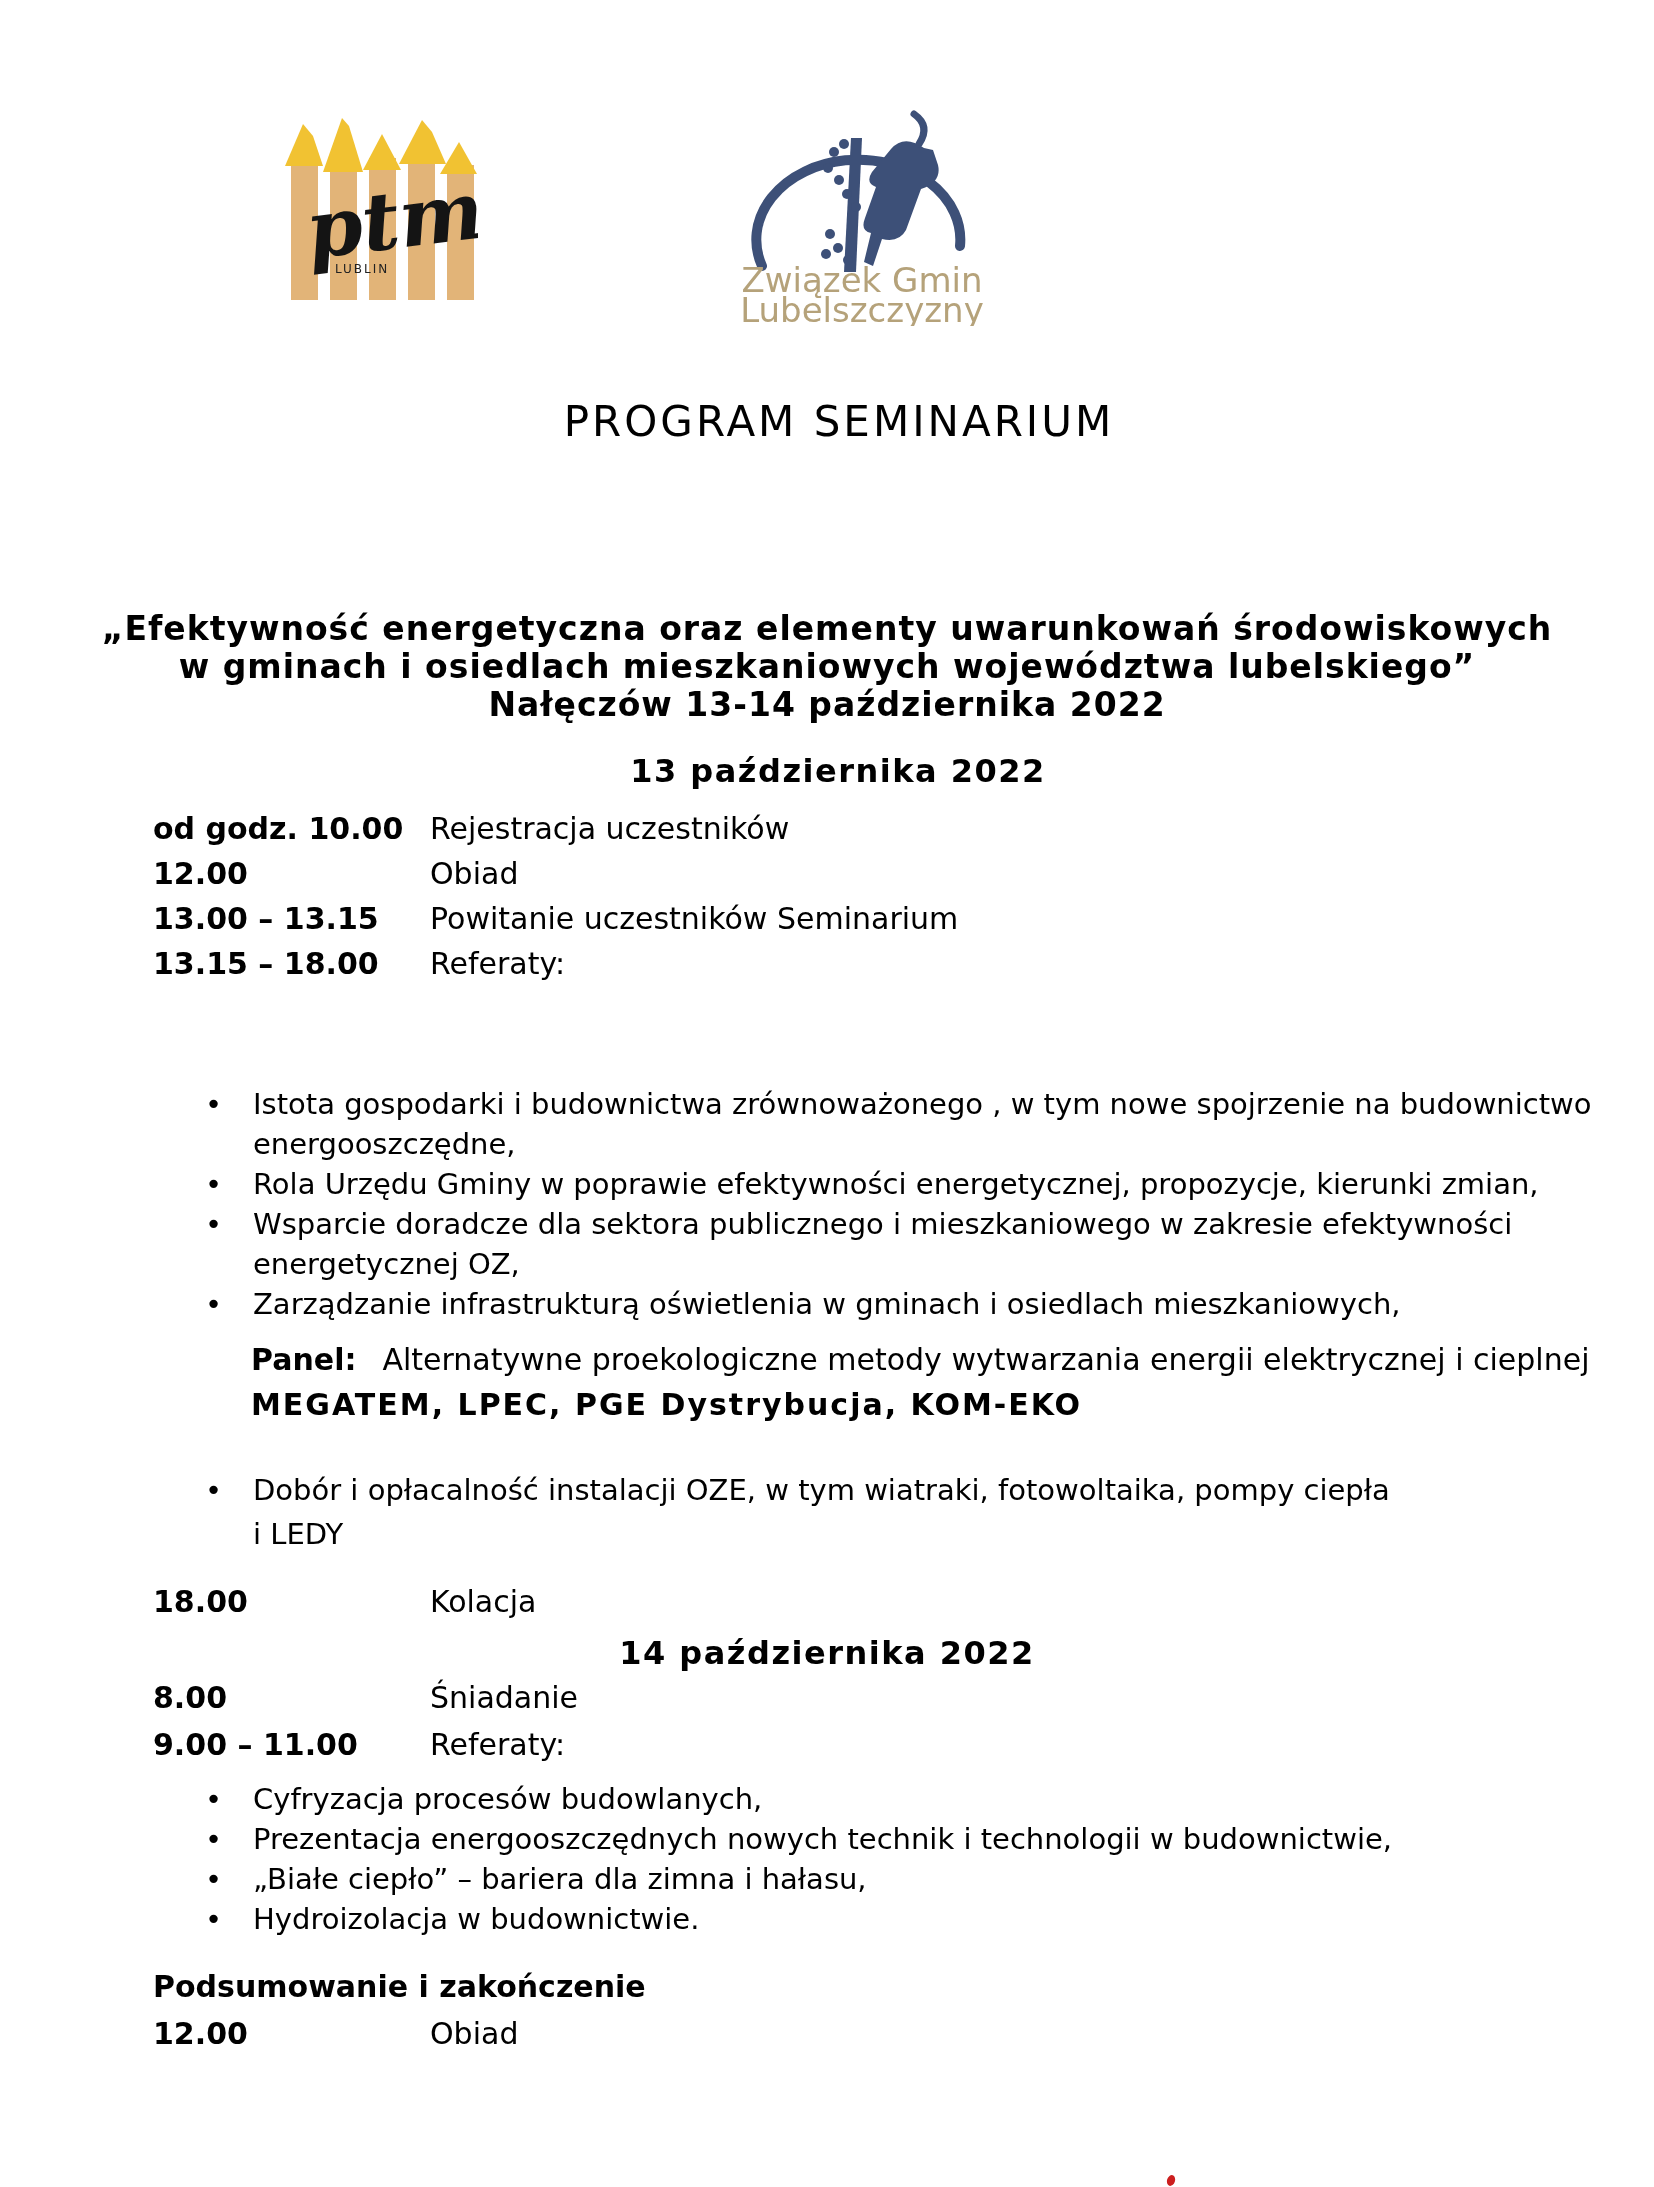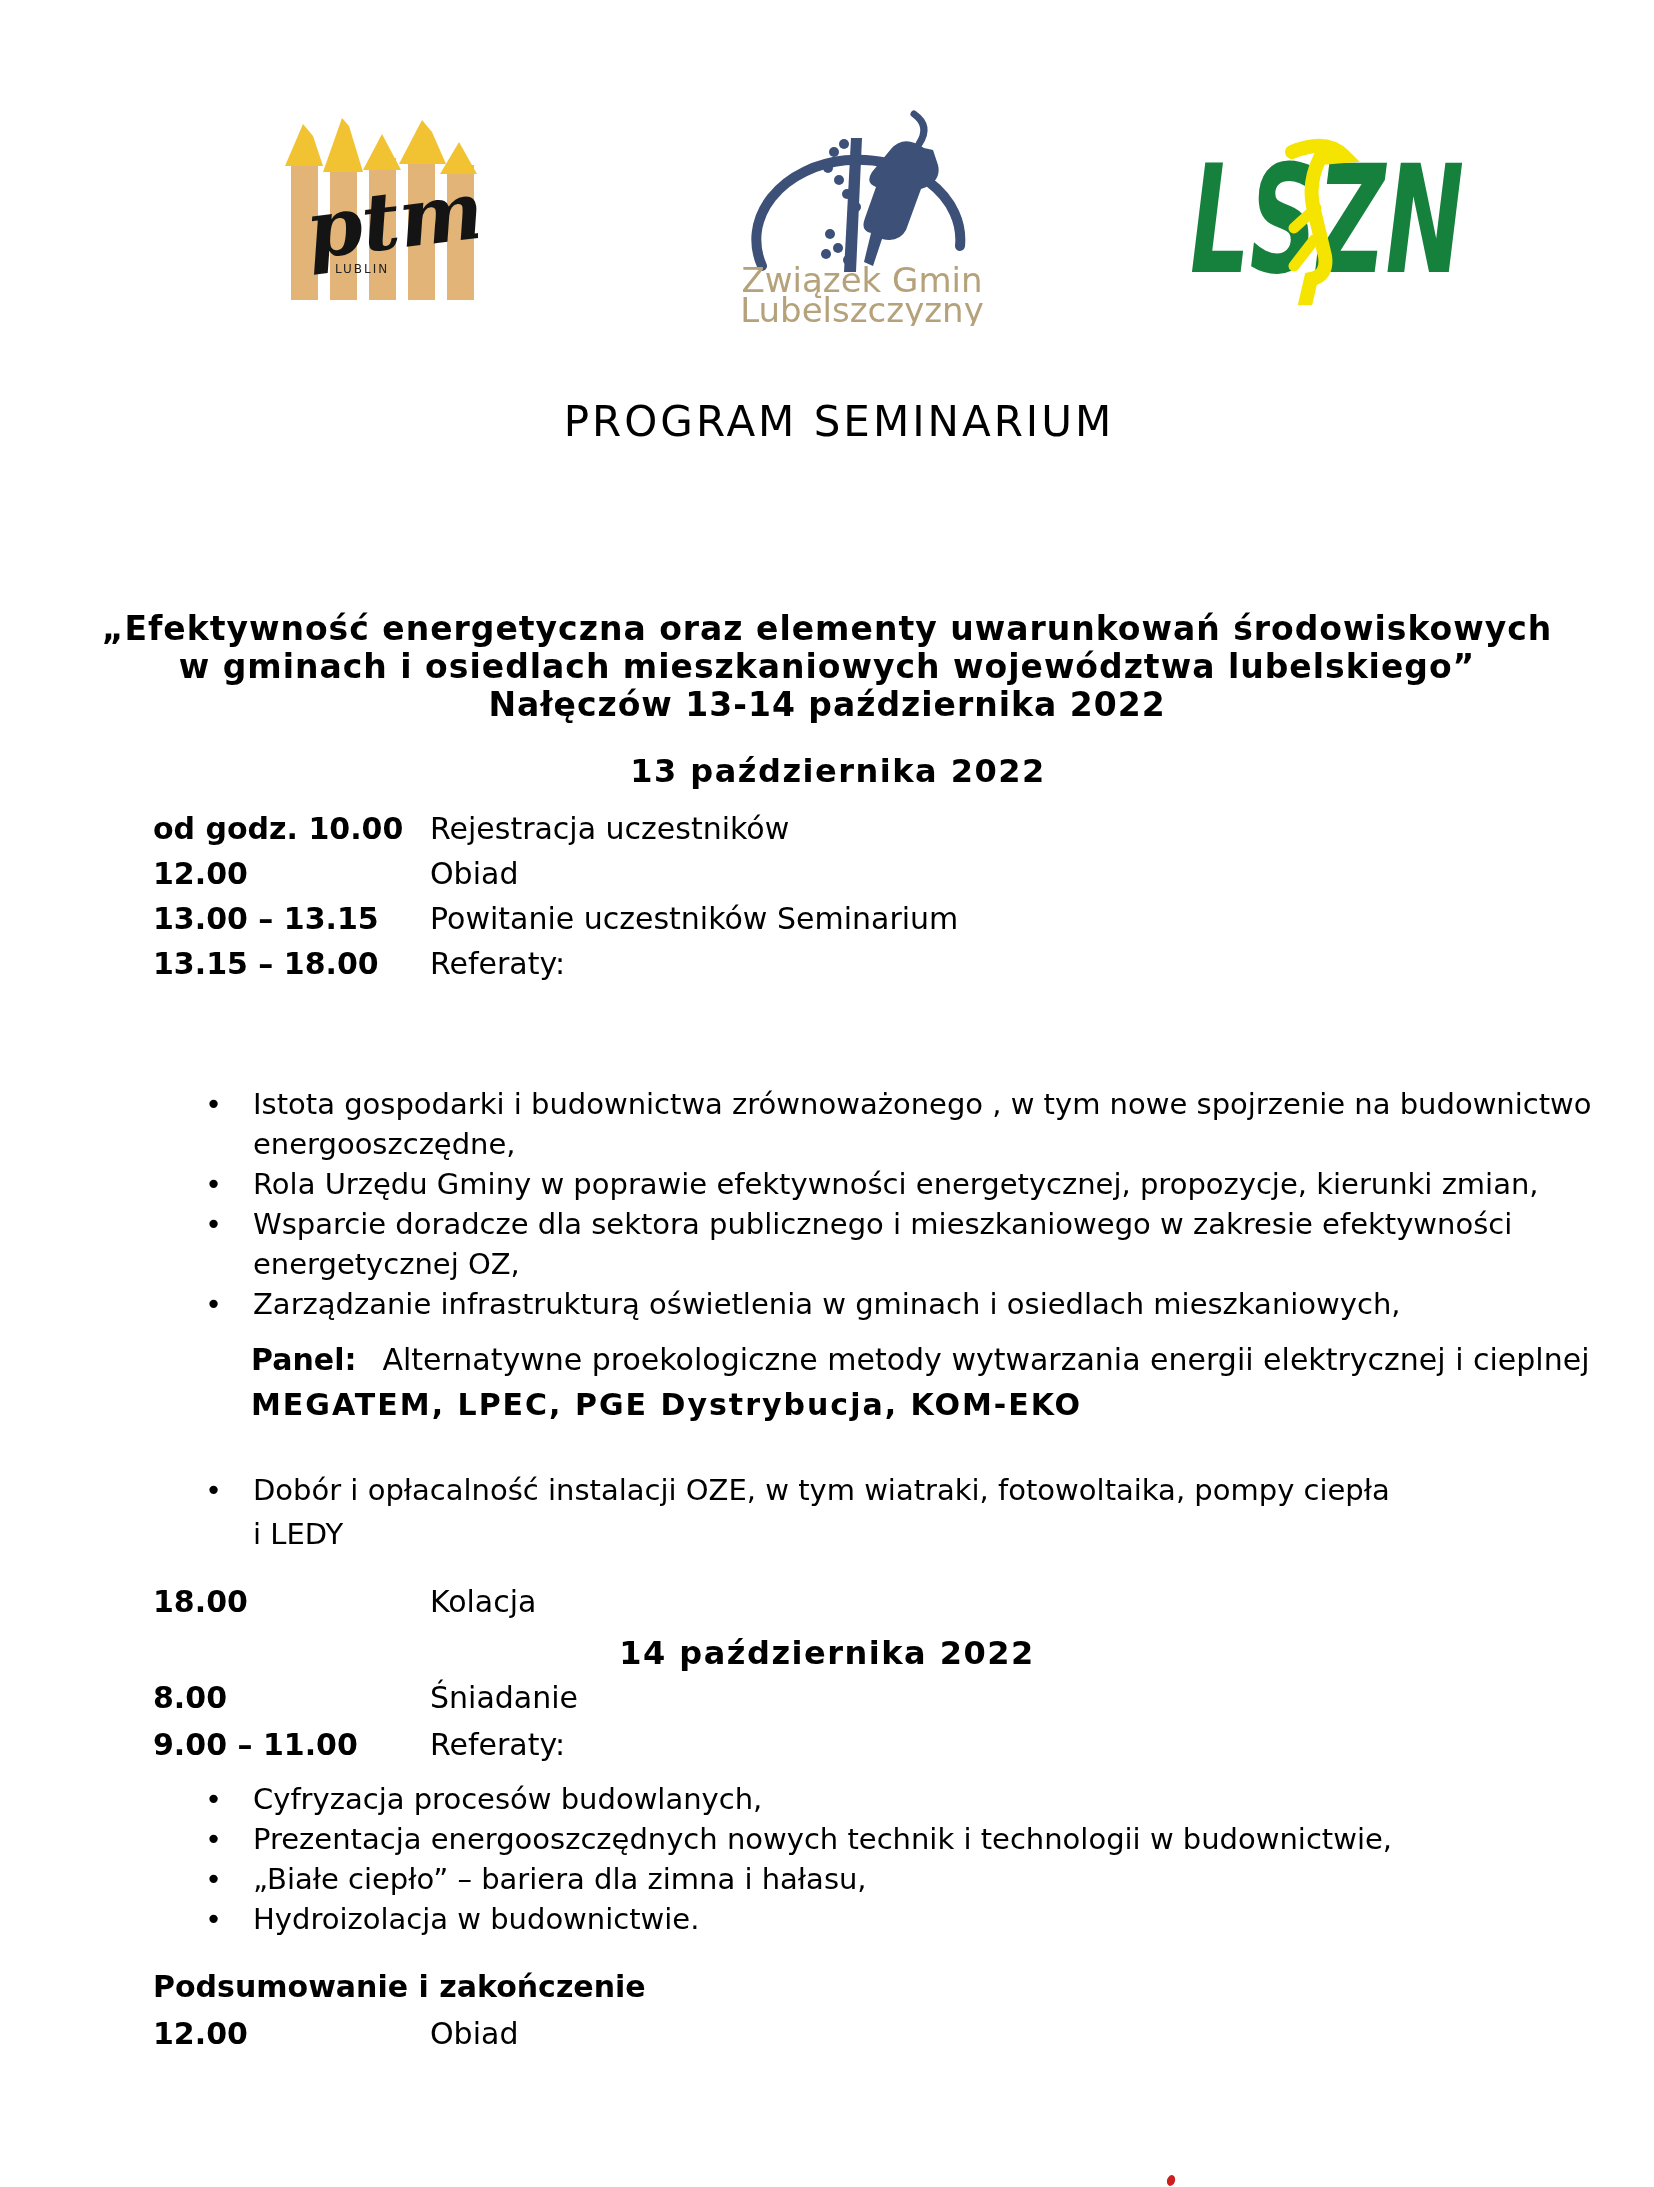--- a/index.html
+++ b/index.html
@@ -109,27 +109,20 @@
         <circle cx="88" cy="160" r="5"></circle>
           <circle cx="110" cy="166" r="5"></circle>
       </g>
       <path d="M186 54 q-20 -14 -33 1 l-19 23 q-7 11 4 15 l-11 31 q-5 13 6 15 l-7 29 9 4 9 -27 q17 4 24 -9 l15 -41 q21 -7 17 -24 l-5 -15 z" fill="#3d5078"></path>
       <path d="M181 50 q12 -18 -5 -30" stroke="#3d5078" stroke-width="7" fill="none" stroke-linecap="round"></path>
       <text x="124" y="198" text-anchor="middle" font-family="DejaVu Sans, sans-serif" font-size="34" fill="#b5a27a">Związek Gmin</text>
       <text x="124" y="228" text-anchor="middle" font-family="DejaVu Sans, sans-serif" font-size="34" fill="#b5a27a">Lubelszczyzny</text>
     </svg>
   </div>
 
-  <div class="logo" id="logo-lszn">
-    <svg width="280" height="175" viewBox="0 0 280 175">
-      <text x="2" y="142" font-family="DejaVu Sans, sans-serif" font-weight="bold" font-style="italic" font-size="150" fill="#15813c" textLength="274" lengthAdjust="spacingAndGlyphs">LSZN</text>
-      <path d="M104 22 q34 -14 52 4 l-24 2 q-12 24 -7 48 l12 50 q3 20 -14 23 l-6 26" stroke="#f4e400" stroke-width="14" fill="none" stroke-linecap="round"></path>
-      <path d="M128 78 l-22 20 M126 110 l-20 26" stroke="#f4e400" stroke-width="11" fill="none" stroke-linecap="round"></path>
-    </svg>
-  </div>
 
   <div class="title">PROGRAM SEMINARIUM</div>
 
 
   <div class="quote">
     <div>„Efektywność energetyczna oraz elementy uwarunkowań środowiskowych</div>
     <div>w gminach i osiedlach mieszkaniowych województwa lubelskiego”</div>
     <div>Nałęczów 13-14 października 2022</div>
   </div>
 

